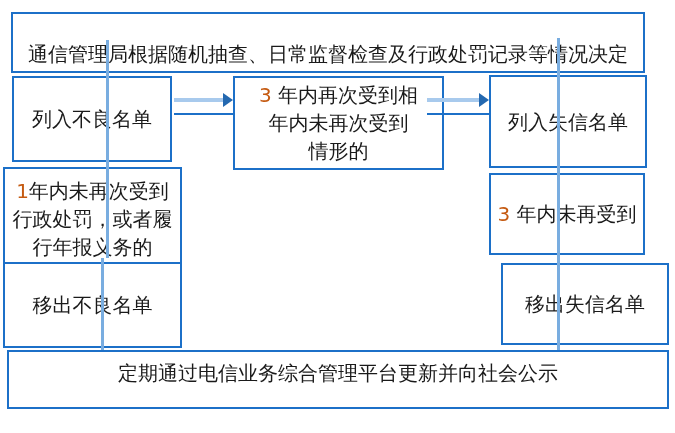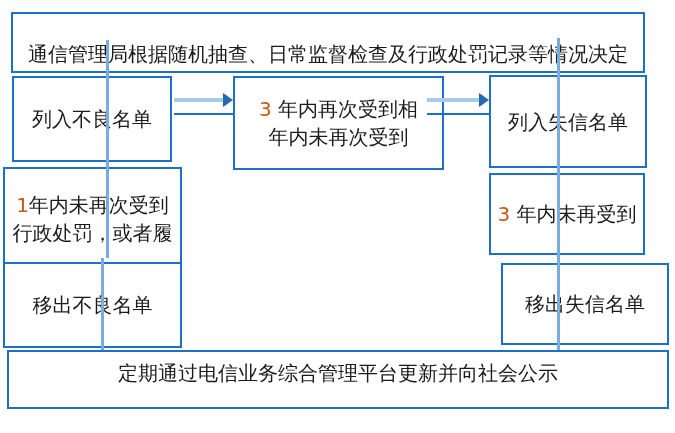--- a/index.html
+++ b/index.html
@@ -71,29 +71,31 @@
     <span class="line">通信管理局根据随机抽查、日常监督检查及行政处罚记录等情况决定</span>
   </div>
 
   <div class="box b-bad">
     <span class="line">列入不良名单</span>
   </div>
 
   <div class="box b-badcond">
     <span class="line"><span class="num">1</span><span>年内未再次受到</span></span>
     <span class="line">行政处罚，或者履</span>
+    <span class="line">行年报义务的</span>
   </div>
 
   <div class="box b-badout">
     <span class="line">移出不良名单</span>
   </div>
 
   <div class="box b-mid">
     <span class="line"><span class="num">3</span><span> 年内再次受到相</span></span>
     <span class="line">年内未再次受到</span>
+    <span class="line">情形的</span>
   </div>
 
   <div class="box b-dis">
     <span class="line">列入失信名单</span>
   </div>
 
   <div class="box b-discond">
     <span class="line"><span class="num">3</span><span> 年内未再受到</span></span>
   </div>
 

